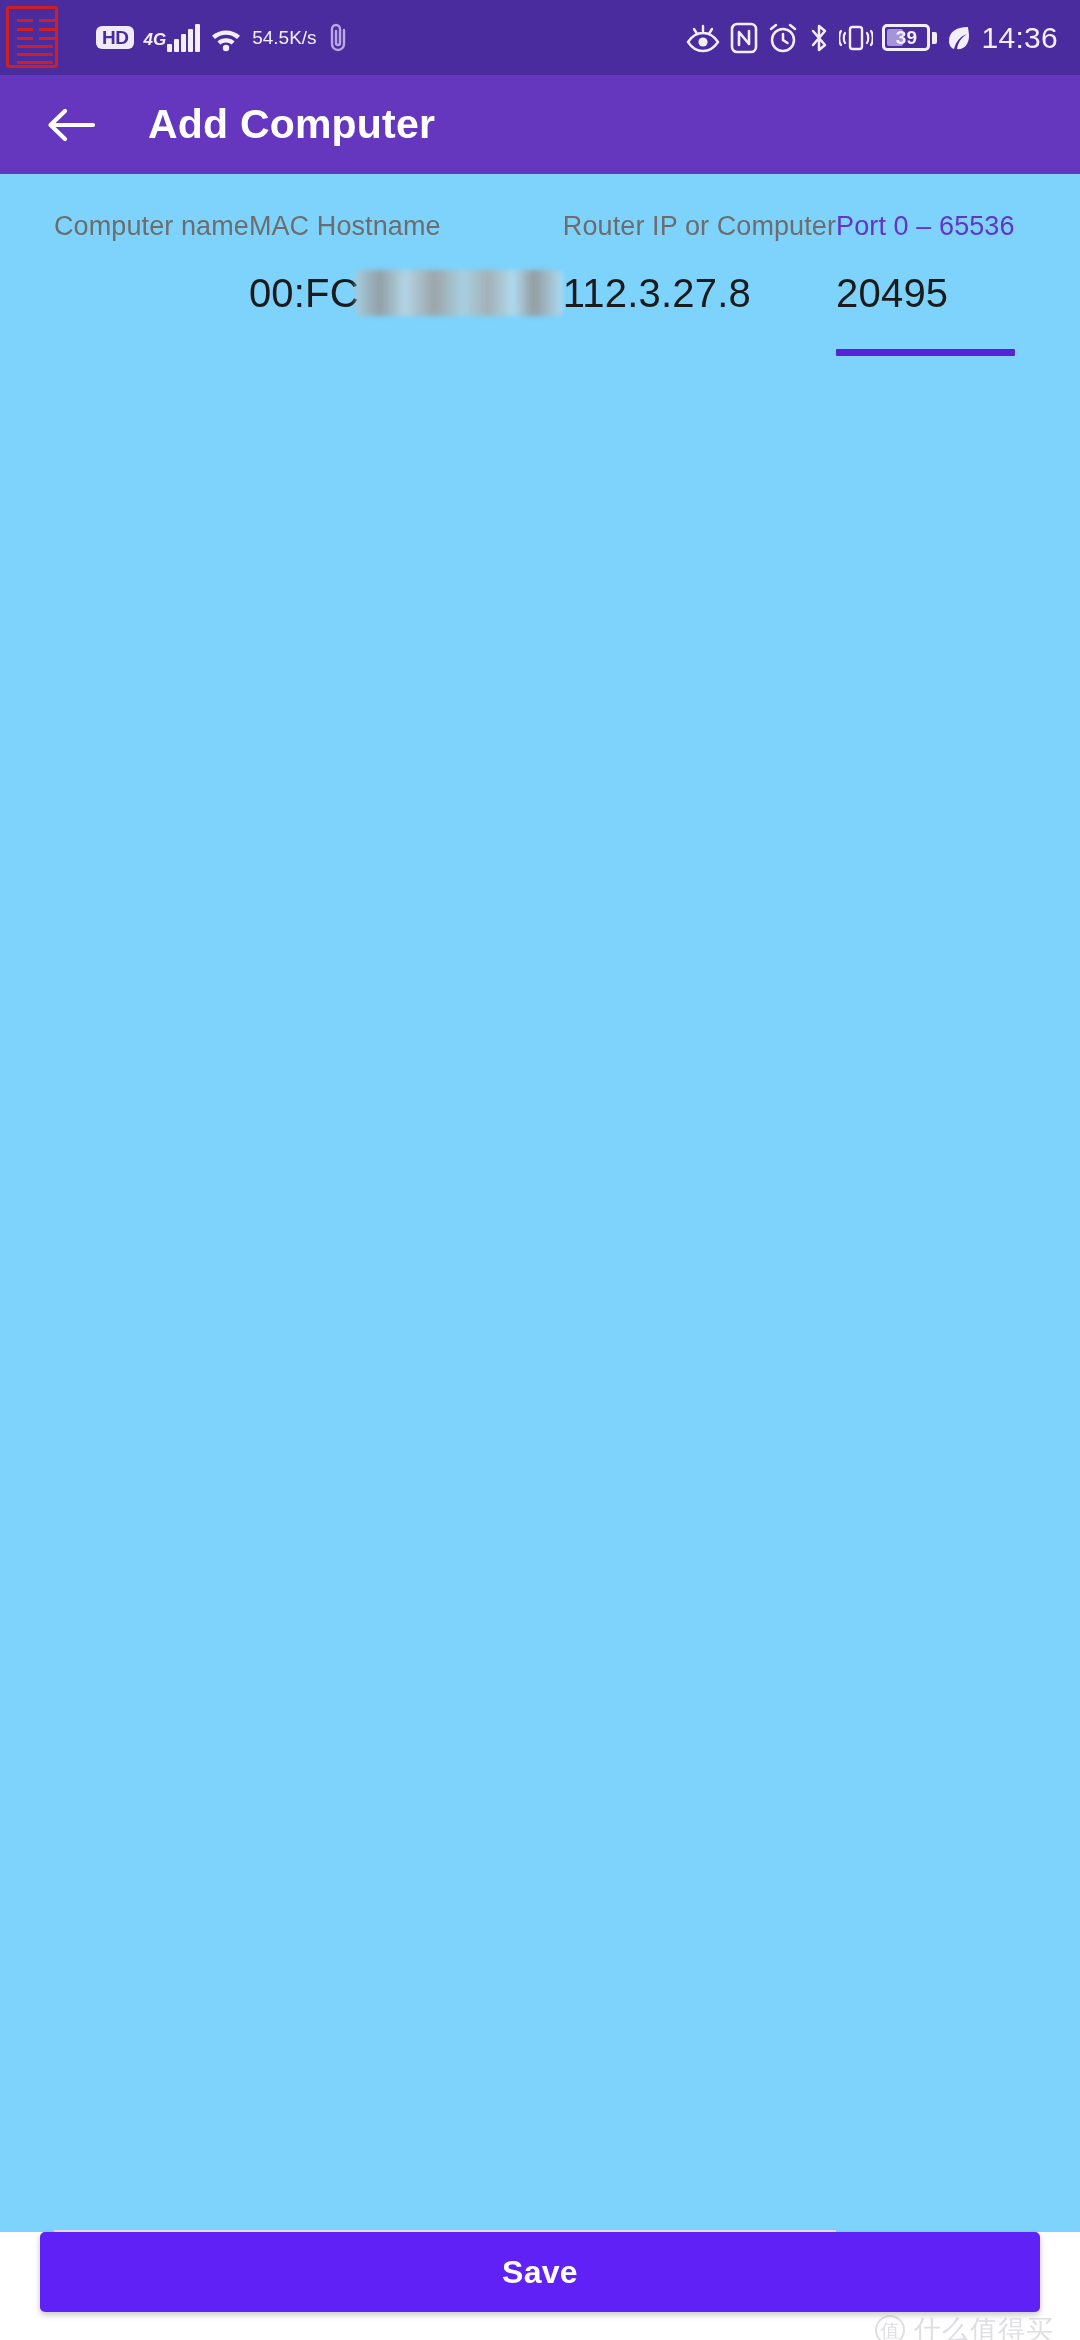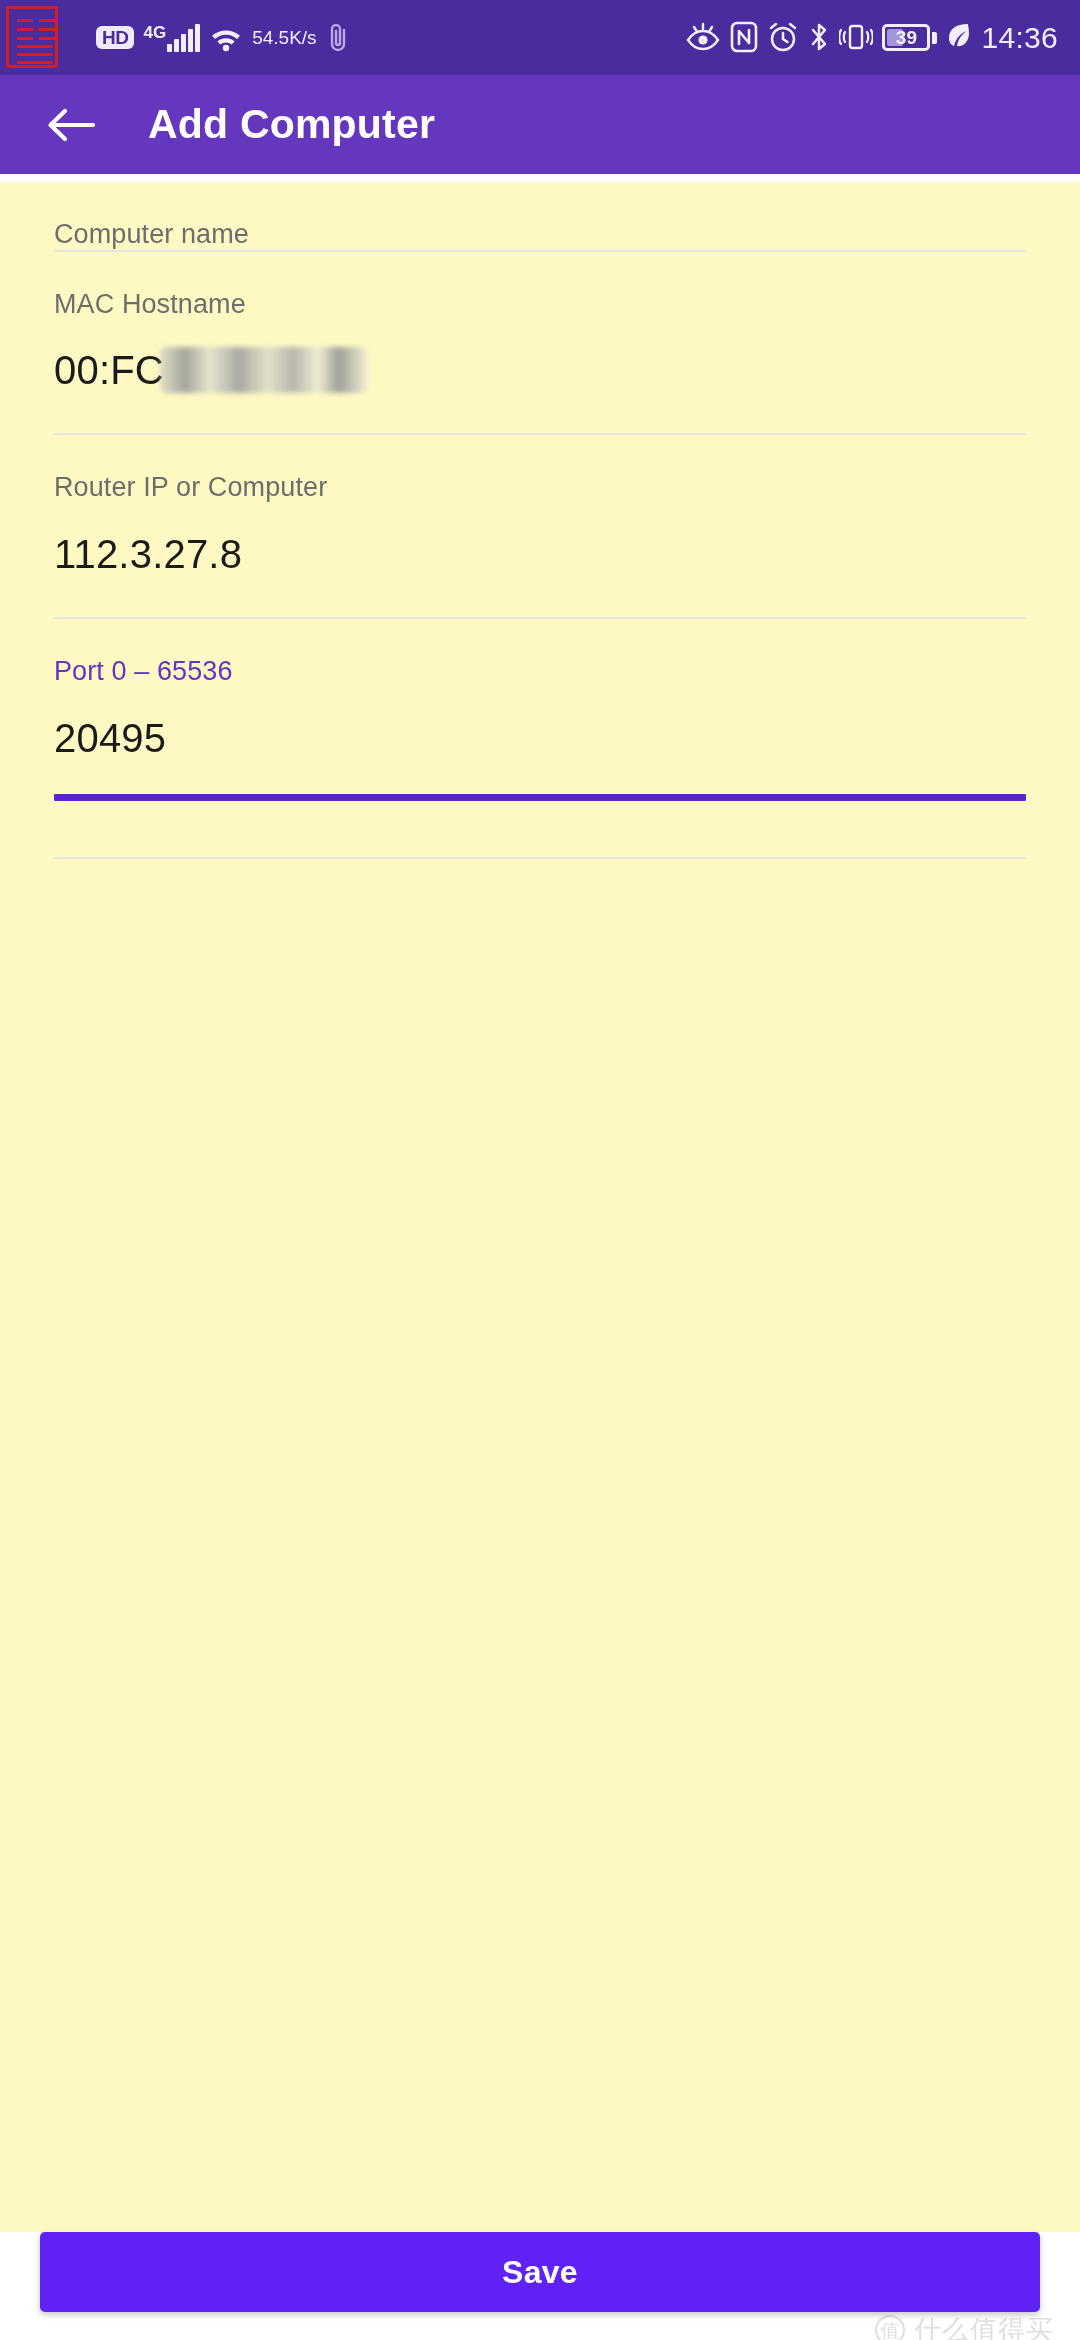--- a/index.html
+++ b/index.html
@@ -41,35 +41,35 @@
     background:#d41f1f;
   }
   .stamp::before { left:8px; top:10px; width:16px; height:3px; box-shadow:0 9px 0 #d41f1f, 0 18px 0 #d41f1f, 22px 0 0 #d41f1f, 22px 9px 0 #d41f1f, 22px 18px 0 #d41f1f; }
   .stamp::after  { left:8px; top:36px; width:36px; height:3px; box-shadow:0 8px 0 #d41f1f, 0 16px 0 #d41f1f; }
 
   .status-left {
     display:flex; align-items:center; gap:9px;
     margin-left:96px;
   }
   .status-right {
-    display:flex; gap:9px;
+    display:flex; align-items:center; gap:9px;
     margin-left:auto; margin-right:22px;
   }
   .hd-badge {
     background:#f0ebfa; color:#4b2c9e;
     font-size:19px; font-weight:bold;
     border-radius:6px;
     padding:2px 6px;
     line-height:1.05;
     letter-spacing:-.5px;
   }
   .net-type {
     display:flex; align-items:flex-start; gap:1px;
   }
-  .net-label { font-size:17px; line-height:1; margin-top:0; font-weight:600; }
+  .net-label { font-size:17px; line-height:1; margin-top:7px; font-weight:600;font-style:italic; }
   .bars { display:flex; align-items:flex-end; gap:2px; height:28px; }
   .bars i { display:block; width:5px; background:#f3eefb; border-radius:1px; }
   .bars i:nth-child(1){height:8px}
   .bars i:nth-child(2){height:13px}
   .bars i:nth-child(3){height:18px}
   .bars i:nth-child(4){height:23px}
   .bars i:nth-child(5){height:28px}
   .speed {
     font-size:19px; line-height:19px;
     text-align:center;
@@ -123,25 +123,24 @@
     color:#ffffff;
     font-size:41px;
     font-weight:bold;
     margin-left:46px;
     letter-spacing:.2px;
   }
 
   
   .form {
     flex:1;
-    background:#fef9c3;
+    background:#7dd3fc;
     padding:0 54px;
-    display:flex; flex-direction:column;
+    display:flex; 
     overflow:hidden;
-    margin-top:8px;
   }
   .field {
     padding-top:38px;
     border-bottom:2px solid #e4e4e4;
   }
   .field.no-rule { border-bottom:none; }
   .field-label {
     font-size:27px;
     color:#6d6d6d;
     line-height:1.1;

